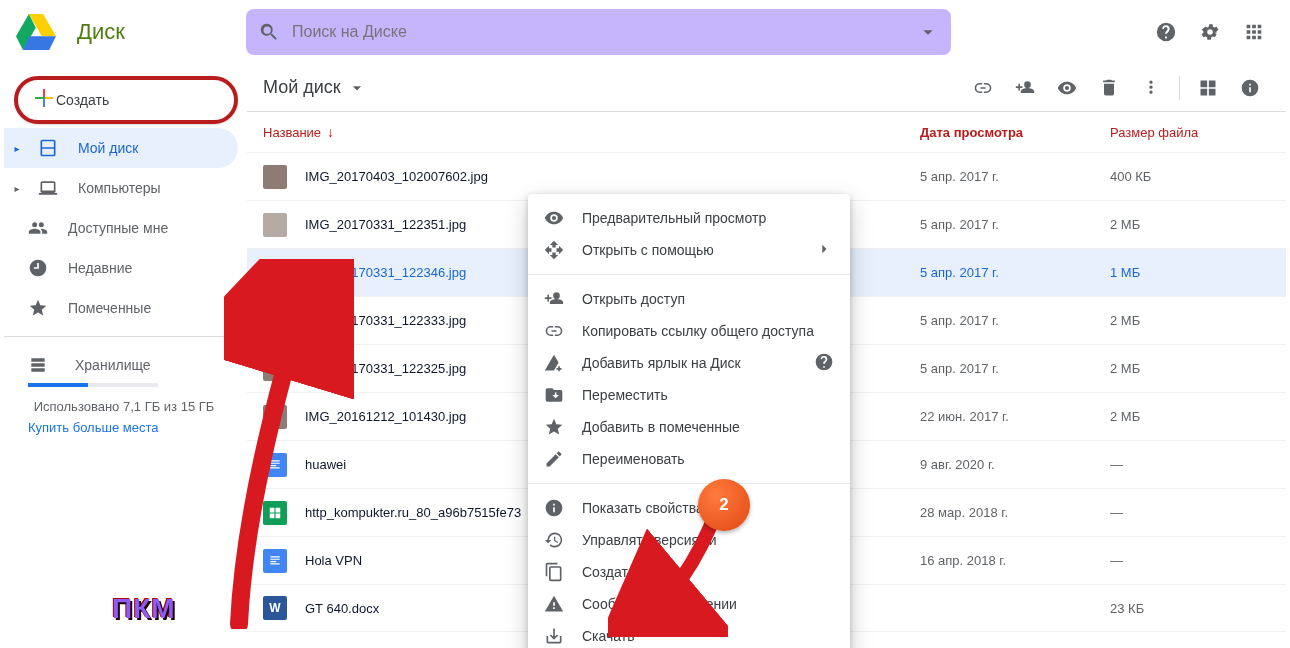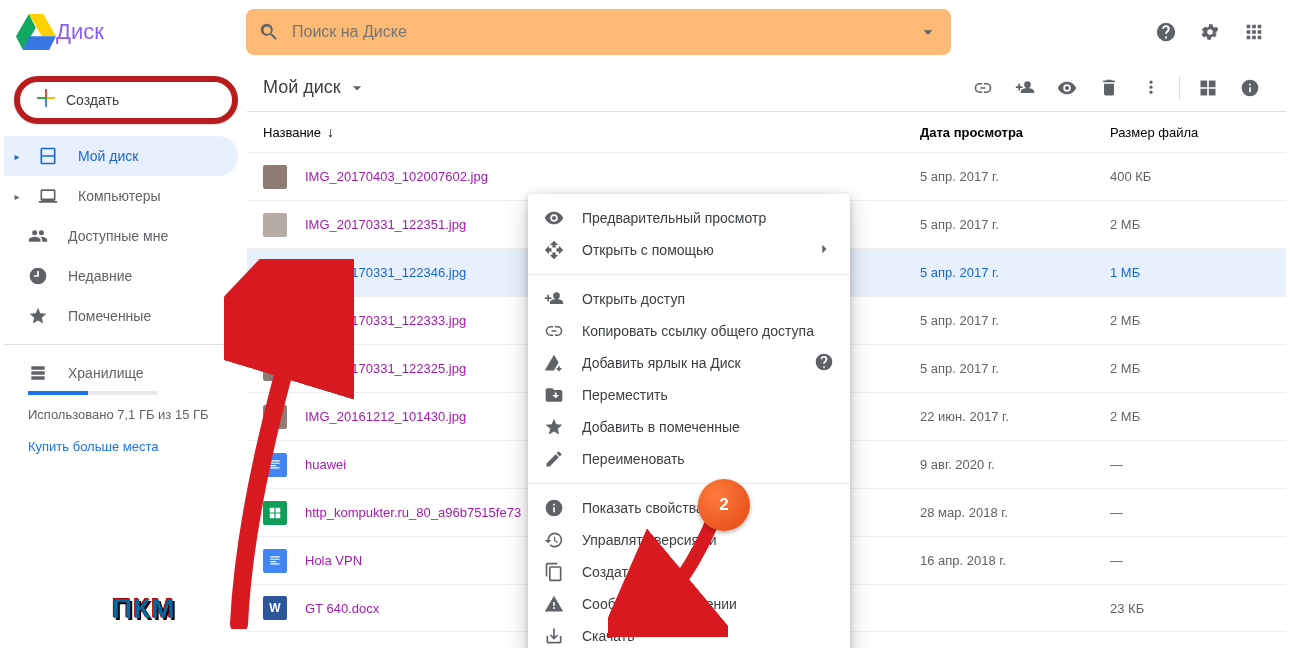--- a/index.html
+++ b/index.html
@@ -2,76 +2,76 @@
 <html><head>
 <meta charset="utf-8">
 <style>
   * { box-sizing: border-box; margin: 0; padding: 0; font-family: Arial, sans-serif; }
   body { width: 1290px; height: 648px; background: #fff; overflow: hidden; color: #3c4043; }
 
   
   .header { display: flex; align-items: center; height: 64px; padding: 0 16px; }
   .logo-wrap { display: flex; align-items: center; width: 230px; }
   .logo-wrap svg { width: 40px; height: 40px; }
-  .logo-title { font-size: 22px; color: #8b5cf6; margin-left: 0; }
+  .logo-title { font-size: 22px; color: #4d7c0f; margin-left: 21px; }
   .search-wrap { flex: 1; display: flex; justify-content: flex-start; }
-  .search-box { width: 705px; height: 46px; background: #fdba74; border-radius: 8px; display: flex; align-items: center; padding: 0 12px; }
+  .search-box { width: 705px; height: 46px; background: #c4b5fd; border-radius: 8px; display: flex; align-items: center; padding: 0 12px; }
   .search-box .search-icon { color: #5f6368; margin-right: 12px; display: flex; }
   .search-input { flex: 1; border: none; background: transparent; font-size: 16px; color: #5f6368; outline: none; }
   .search-caret { color: #5f6368; display: flex; }
   .header-actions { display: flex; align-items: center; gap: 4px; margin-left: auto; }
   .hbtn { width: 40px; height: 40px; border-radius: 50%; display:flex; align-items:center; justify-content:center; color:#5f6368; cursor:pointer; }
   .hbtn svg { width: 22px; height: 22px; }
 
   
   .main { display: flex; height: calc(648px - 64px); position: relative; }
 
   
   .sidebar { width: 246px; padding: 8px 8px 8px 4px; }
-  .create-btn { display:flex; align-items:center; gap:8px; background:#fff; border:6px solid #b91c1c; border-radius:24px; height:48px; padding:0 20px 0 14px; box-shadow:0 1px 2px rgba(0,0,0,.15); cursor:pointer; margin:4px 0 12px 10px; }
+  .create-btn { display:flex; align-items:center; background:#fff; border:4px solid #b91c1c; border-radius:24px; height:48px; padding:0 20px 0 14px; box-shadow:0 1px 2px rgba(0,0,0,.15); cursor:pointer; margin:4px 0 4px 10px; }
   .create-btn .plus svg { width:24px;height:24px; }
   .create-label { font-size:14px; color:#3c4043; }
 
   .nav-item { display:flex; align-items:center; height:40px; padding-left:24px; gap:20px; font-size:14px; color:#5f6368; border-radius:0 20px 20px 0; cursor:pointer; position:relative; }
   .nav-item.active { background:#e8f0fe; color:#1967d2; font-weight:500;}
   .nav-item svg { width:20px; height:20px; flex:0 0 20px; }
   .nav-tri { width:10px; text-align:center; margin-left:-16px; margin-right:-4px; font-size:10px; color:#5f6368;}
   .nav-item.active .nav-tri,.nav-item.active svg{ color:#1967d2; }
 
   .sep { height:1px; background:#dadce0; margin:8px 0 8px 0; }
 
   .storage-block { padding: 0 18px 0 24px; font-size:13px; color:#5f6368;}
-  .storage-head { display:flex; align-items:center; gap:20px; height:40px; font-size:14px; }
+  .storage-head { display:flex; align-items:center; gap:27px; height:40px; font-size:14px; }
   .storage-head svg{width:20px;height:20px;}
   .storage-bar { height:4px; width:130px; background:#e8eaed; margin-top:-2px; margin-bottom:10px; position:relative;}
   .storage-bar span{display:block;height:4px;background:#1a73e8;width:60px;}
-  .storage-txt{line-height:1.5;margin-bottom:14px;}
+  .storage-txt{line-height:1.5;margin-bottom:3px;text-align:center;}
   .buy-link{color:#1a73e8;font-size:13px;cursor:pointer;}
 
   
   .content { flex:1; border-left:1px solid #fff; padding:0 4px 0 0;}
   .content-head { display:flex; align-items:center; height:48px; padding:0 16px; border-bottom:1px solid #dadce0;}
   .breadcrumb { display:flex; align-items:center; gap:6px; font-size:18px; color:#3c4043;}
   .breadcrumb .caret{display:flex;color:#5f6368;}
   .toolbar { margin-left:auto; display:flex; align-items:center; gap:2px;}
   .tbtn{width:40px;height:40px;display:flex;align-items:center;justify-content:center;color:#5f6368;cursor:pointer;}
   .tbtn svg{width:20px;height:20px;}
   .toolbar .divider{width:1px;height:24px;background:#dadce0;margin:0 6px;}
 
   
-  .table-head { display:flex; align-items:center; height:40px; padding:0 16px; font-size:13px; color:#000000; font-weight:500;}
+  .table-head { display:flex; align-items:center; height:40px; padding:0 16px; font-size:13px; color:#b91c1c; font-weight:500;}
   .col-name{ flex:1; display:flex; align-items:center; gap:6px;}
   .col-date{ width:190px;font-weight:bold;}
   .col-size{ width:160px;}
   .arrow-down{font-size:14px;}
 
   .row { display:flex; align-items:center; height:48px; padding:0 16px; font-size:13px; color:#5f6368; border-top:1px solid #efefef;}
   .row.selected{ background:#e8f0fe; color:#1967d2;}
   .row .thumb{width:24px;height:24px;margin-right:18px;flex:0 0 24px;display:flex;align-items:center;justify-content:center;border-radius:2px;}
-  .row .fname{flex:1; white-space:nowrap; overflow:hidden; text-overflow:ellipsis; color:#a21caf;}
+  .row .fname{flex:1; white-space:nowrap; overflow:hidden; text-overflow:ellipsis; color:#0f172a;}
   .row.selected .fname{color:#1967d2;}
   .row .fdate{width:190px;}
   .row .fsize{width:160px;}
   .row:last-child{border-bottom:1px solid #efefef;}
 
   .thumb.img{background:#8d7b74;}
   .thumb.img.b{background:#b5aaa4;}
   .thumb.doc{background:#4285f4;color:#fff;}
   .thumb.sheet{background:#0f9d58;color:#fff;}
   .thumb.word{background:#2b579a;color:#fff;font-weight:bold;font-size:12px;}
@@ -82,21 +82,21 @@
   .menu-item svg{width:20px;height:20px;color:#5f6368;flex:0 0 20px;}
   .menu-item .arrow-right{margin-left:auto;color:#5f6368;}
   .menu-item .info-right{margin-left:auto;}
   .menu-sep{height:1px;background:#e8eaed;margin:8px 0;}
 
   
   .arrow-anno{position:absolute;z-index:200;pointer-events:none;}
   .arrow1{left:224px;top:195px;width:130px;height:370px;}
   .badge2{position:absolute;left:698px;top:415px;width:52px;height:52px;border-radius:50%;background:radial-gradient(circle at 35% 30%, #ff7a3c, #e04914);display:flex;align-items:center;justify-content:center;color:#fff;font-weight:bold;font-size:17px;z-index:210;box-shadow:0 2px 4px rgba(0,0,0,.3);}
   .arrow2-svg{position:absolute;left:608px;top:438px;width:120px;height:135px;z-index:205;pointer-events:none;}
-  .pkm{position:absolute;left:112px;top:529px;font-family:Impact,Arial Black,sans-serif;font-size:28px;font-weight:900;color:#0369a1;text-shadow:2px 2px 0 #210000,-1px -1px 0 #b00000;letter-spacing:1px;z-index:210;}
+  .pkm{position:absolute;left:112px;top:529px;font-family:Impact,Arial Black,sans-serif;font-size:28px;font-weight:900;color:#8b5cf6;text-shadow:2px 2px 0 #210000,-1px -1px 0 #b00000;letter-spacing:1px;z-index:210;}
 </style>
 </head>
 <body>
 
 <svg width="0" height="0" style="position:absolute">
   <defs>
     <g id="i-search">
         <path fill="currentColor" d="M15.5 14h-.79l-.28-.27a6.5 6.5 0 10-.7.7l.27.28v.79l5 5L20.49 19l-5-5zM10 14a4 4 0 110-8 4 4 0 010 8z"></path>
       </g>
     <g id="i-caret">

